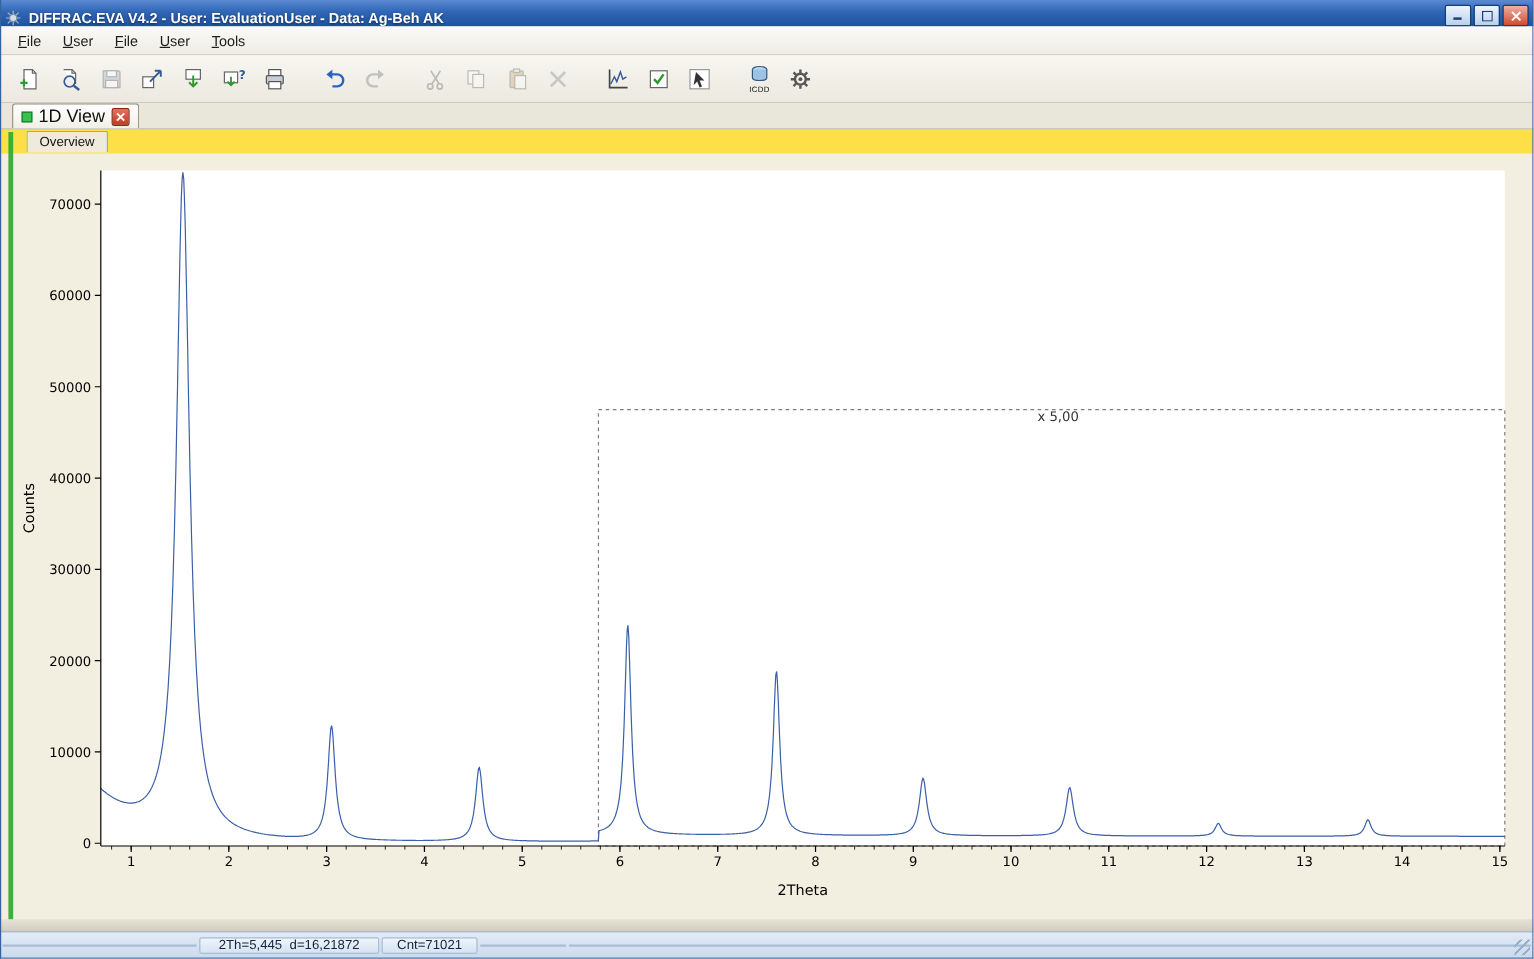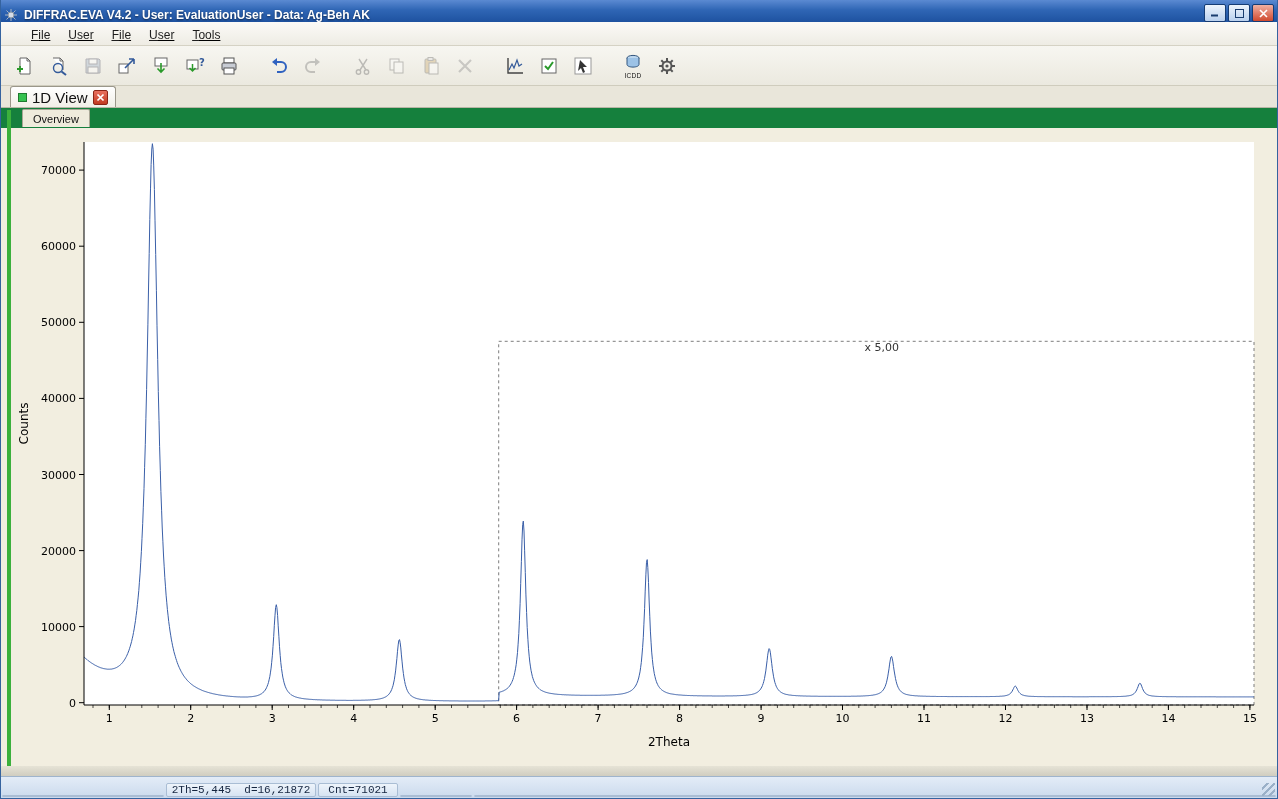--- a/index.html
+++ b/index.html
@@ -26,21 +26,21 @@
     width:20px;height:16px;border:1px solid #163c74;border-radius:2px;
     background:linear-gradient(#eef4fc,#b9d0ee);
     display:flex;align-items:center;justify-content:center;
   }
   .winbtn.close{background:linear-gradient(#f0b0a2,#d0492e);}
 
   
   .menubar{
     position:absolute;top:22px;left:0;right:0;height:24px;
     background:linear-gradient(#fbfaf7,#eeece4);border-bottom:1px solid #d5d2c4;
-    display:flex;align-items:flex-end;padding:0 22px;box-sizing:border-box;text-decoration:underline;
+    display:flex;align-items:center;padding:0 6px;box-sizing:border-box;
   }
   .mitem{display:inline-block;padding:3px 9px;font-size:12px;color:#1d1d1d;}
   .mitem::first-letter{text-decoration:underline;}
 
   
   .toolbar{
     position:absolute;top:46px;left:0;right:0;height:40px;
     background:linear-gradient(#f7f6f1,#ebe9df);border-bottom:1px solid #cfccbd;
     display:flex;align-items:center;padding:0 10px;box-sizing:border-box;
   }
@@ -64,39 +64,39 @@
     background:linear-gradient(#ffffff,#f1efe7);
     border:1px solid #9a978a;border-bottom:none;border-radius:3px 3px 0 0;
     font-size:15px;color:#111;
   }
   .tab-viewicon{width:9px;height:9px;background:#35c24f;border:1px solid #1f7a30;box-sizing:border-box;}
   .tab-close{
     width:13px;height:13px;border:1px solid #8a2416;border-radius:2px;
     background:linear-gradient(#e8705e,#c23a21);
     display:flex;align-items:center;justify-content:center;
   }
-  .subtabrow{position:absolute;top:108px;left:0;right:0;height:20px;background:#15803d;}
+  .subtabrow{position:absolute;top:108px;left:0;right:0;height:20px;background:#fde047;}
   .subtab{
     position:absolute;left:22px;top:1px;height:18px;padding:0 10px;
     background:#efebdc;border:1px solid #a9a695;border-bottom:none;border-radius:2px 2px 0 0;
     font-size:11px;color:#111;display:flex;align-items:center;box-sizing:border-box;
   }
 
   
   .content{position:absolute;top:128px;left:0;width:1278px;height:638px;background:#f2eee0;}
   #chart-svg{position:absolute;left:12px;top:2px;}
   .green-strip{position:absolute;left:7px;top:110px;width:4px;height:656px;background:#3cb03c;z-index:5;}
 
   .bottomband{position:absolute;top:766px;left:0;right:0;height:10px;background:linear-gradient(#e6e3d6,#d0cdc0);}
 
   
   .statusbar{
     position:absolute;top:776px;left:0;right:0;height:23px;
     background:linear-gradient(#e3ecf7,#c9d9ec);border-top:1px solid #9fb4cc;
-    display:flex;align-items:flex-end;padding:2px;gap:2px;box-sizing:border-box;font-family:Liberation Mono, monospace;
+    display:flex;align-items:center;padding:2px;gap:2px;box-sizing:border-box;
   }
   .scell{
     border:1px solid #a9bdd4;border-radius:2px;
     background:linear-gradient(#eef4fb,#d6e3f2);
     font-size:11px;color:#14243e;display:flex;align-items:center;
     justify-content:center;padding:0 8px;box-sizing:border-box;white-space:pre;
   }
   .scell.c0{width:162px;}
   .scell.c1{width:150px;}
   .scell.c2{width:80px;}

